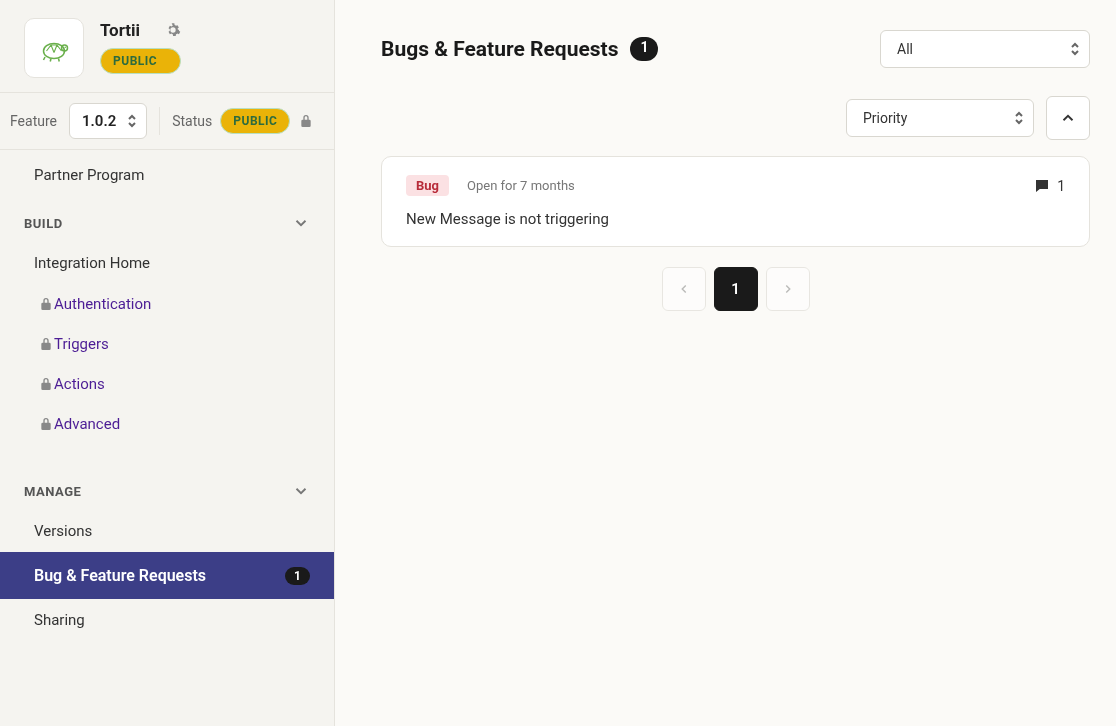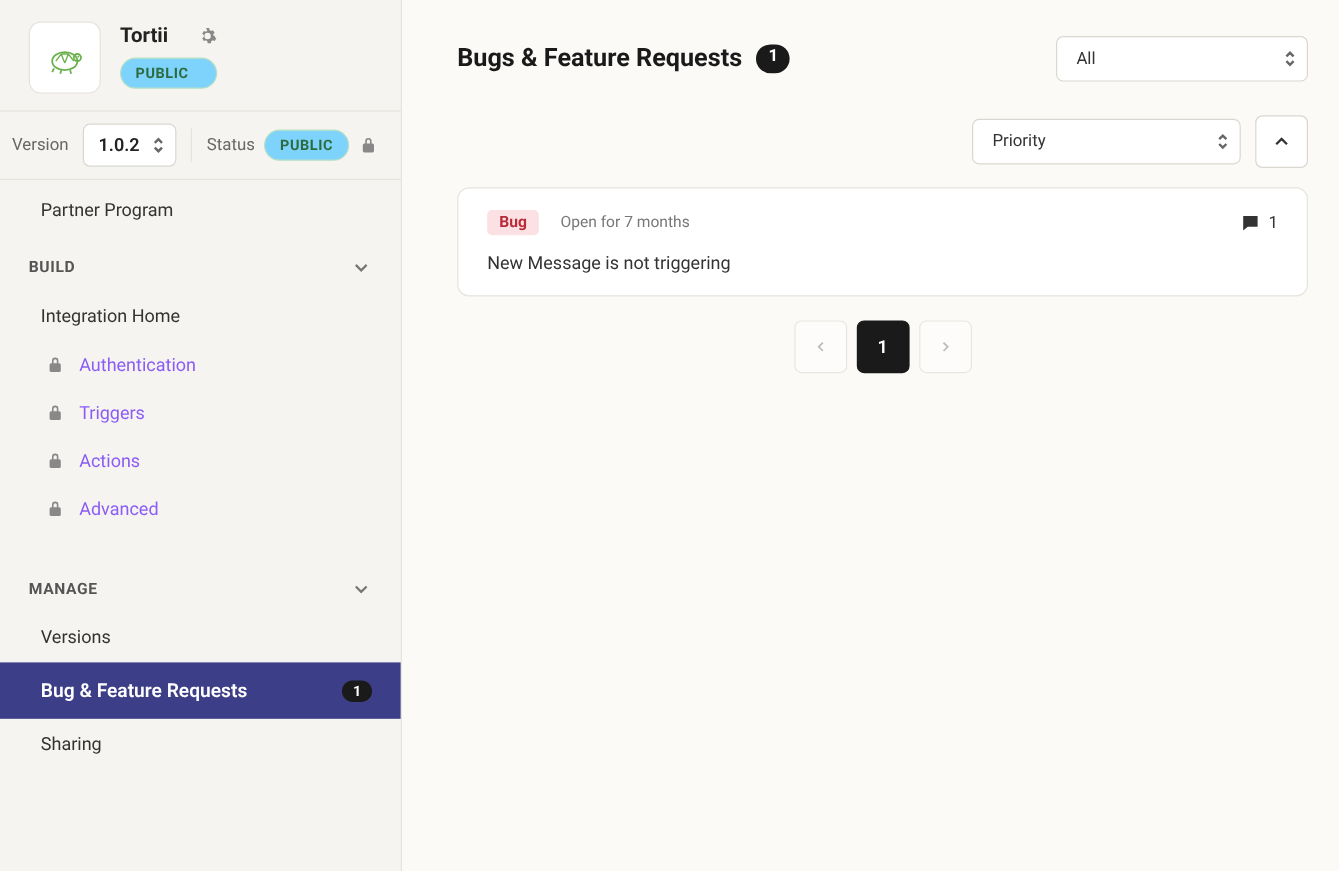--- a/index.html
+++ b/index.html
@@ -33,21 +33,21 @@
       border-radius: 10px;
       display: flex;
       align-items: center;
       justify-content: center;
     }
     .app-logo svg { width: 36px; height: 36px; }
     .app-meta { display: flex; flex-direction: column; gap: 8px; padding-top: 2px; }
     .app-title-row { display: flex; align-items: center; gap: 25px; }
     .app-title { font-size: 17px; font-weight: 700; color: #222; }
     .badge-public {
-      background: #7dd3fc;
+      background: #eab308;
       color: #2d6b3e;
       font-size: 12px;
       font-weight: 700;
       letter-spacing: 0.5px;
       padding: 5px 12px;
       border-radius: 14px;
       border: 1px solid #b8dfc2;
       display: inline-block;
     }
     .version-bar {
@@ -87,24 +87,23 @@
     .sidebar-content { flex: 1; overflow-y: auto; padding-top: 4px; }
     .sidebar-item {
       padding: 12px 18px 12px 34px;
       font-size: 15px;
       color: #333;
       cursor: pointer;
     }
     .sidebar-sub-item {
       display: flex;
       align-items: center;
-      gap: 12px;
       padding: 11px 18px 11px 38px;
       font-size: 15px;
-      color: #8b5cf6;
+      color: #4c1d95;
       cursor: pointer;
     }
     .section-header {
       display: flex;
       justify-content: space-between;
       align-items: center;
       padding: 18px 24px 10px 24px;
       font-size: 13px;
       font-weight: 700;
       color: #555;
@@ -154,21 +153,21 @@
       border: 1px solid #d9d7d0;
       border-radius: 6px;
       padding: 10px 34px 10px 16px;
       font-size: 14px;
       color: #333;
       width: 210px;
       position: relative;
       cursor: pointer;
       text-align: left;
     }
-    .select-box-small { width: 224px; }
+    .select-box-small { width: 188px; }
     .filter-row {
       display: flex;
       justify-content: flex-end;
       gap: 12px;
       margin-top: 28px;
       align-items: center;
     }
     .collapse-btn {
       width: 44px;
       height: 44px;
@@ -263,21 +262,21 @@
         <span class="app-title">Tortii</span>
         <svg class="icon-sm" viewBox="0 0 24 24" fill="#888">
           <path d="M12 8a4 4 0 100 8 4 4 0 000-8zm9 4a7 7 0 01-.1 1.2l2 1.6-2 3.4-2.4-.9a7 7 0 01-2 1.2l-.4 2.5h-4l-.4-2.5a7 7 0 01-2-1.2l-2.4.9-2-3.4 2-1.6a7 7 0 010-2.4l-2-1.6 2-3.4 2.4.9a7 7 0 012-1.2L10 2h4l.4 2.5a7 7 0 012 1.2l2.4-.9 2 3.4-2 1.6c.7.4.1.8.1 1.2z"></path>
         </svg>
       </div>
       <span class="badge-public">PUBLIC</span>
     </div>
   </div>
 
   <div class="version-bar">
-    <span class="version-label">Version</span>
+    <span class="version-label">Feature</span>
     <div class="version-select">
       <span>1.0.2</span>
       <svg class="chevrons-updown" width="12" height="16" viewBox="0 0 12 16" fill="none" stroke="#666" stroke-width="2">
         <path d="M3 6l3-3 3 3M3 10l3 3 3-3"></path>
       </svg>
     </div>
     <div class="divider-vert"></div>
     <div class="status-group">
       <span class="status-label">Status</span>
       <span class="badge-public">PUBLIC</span>

